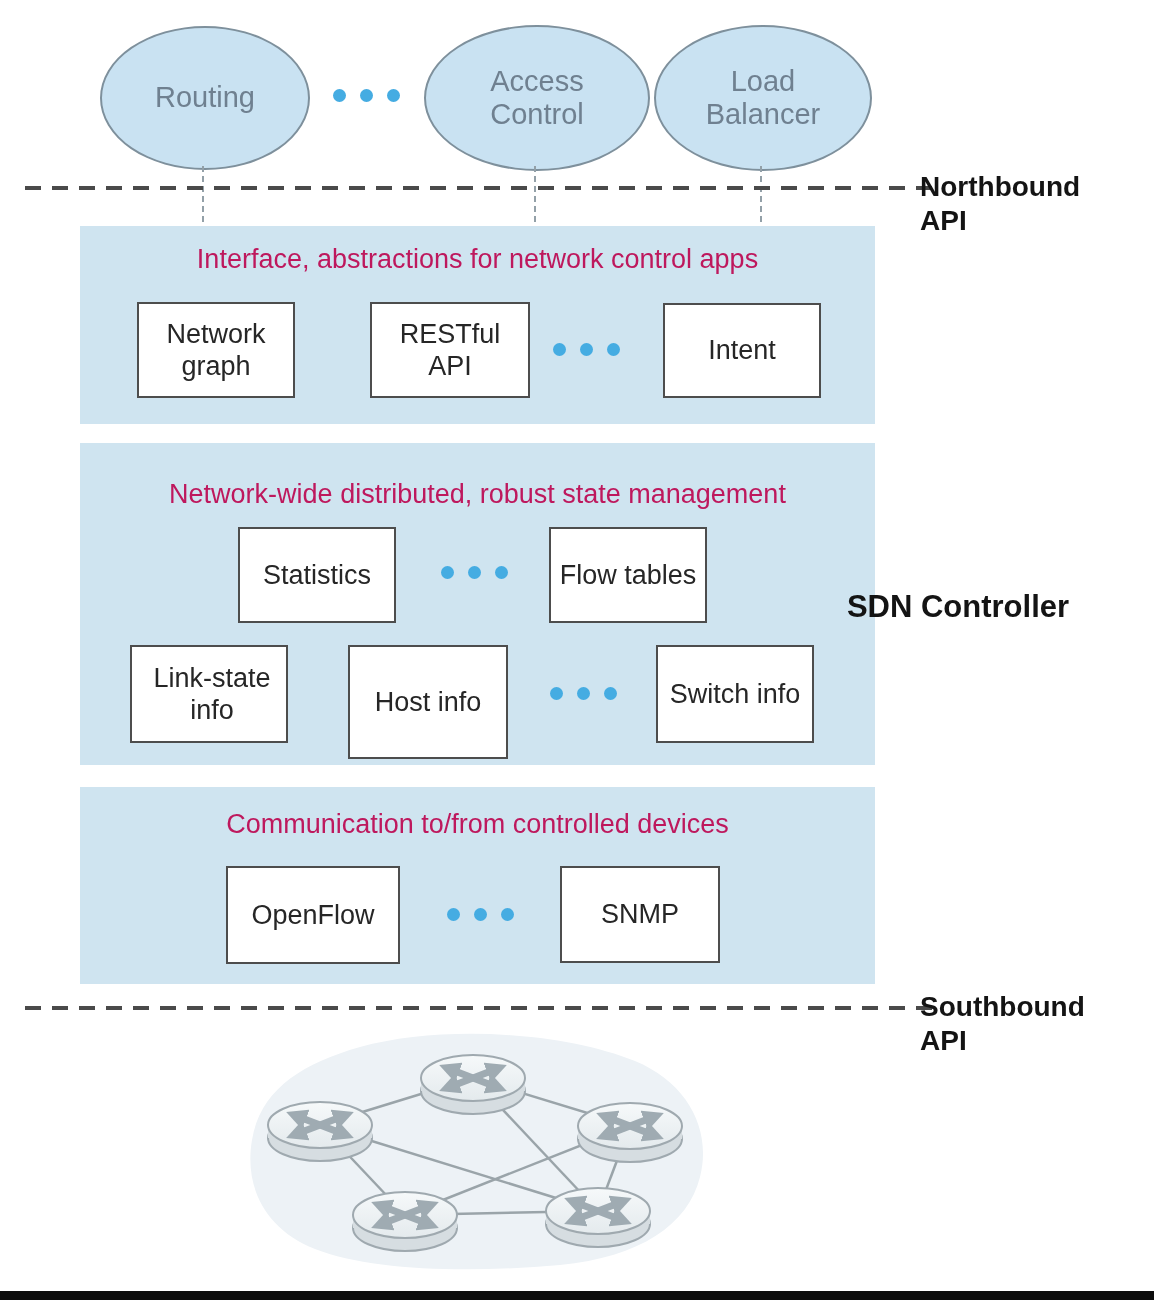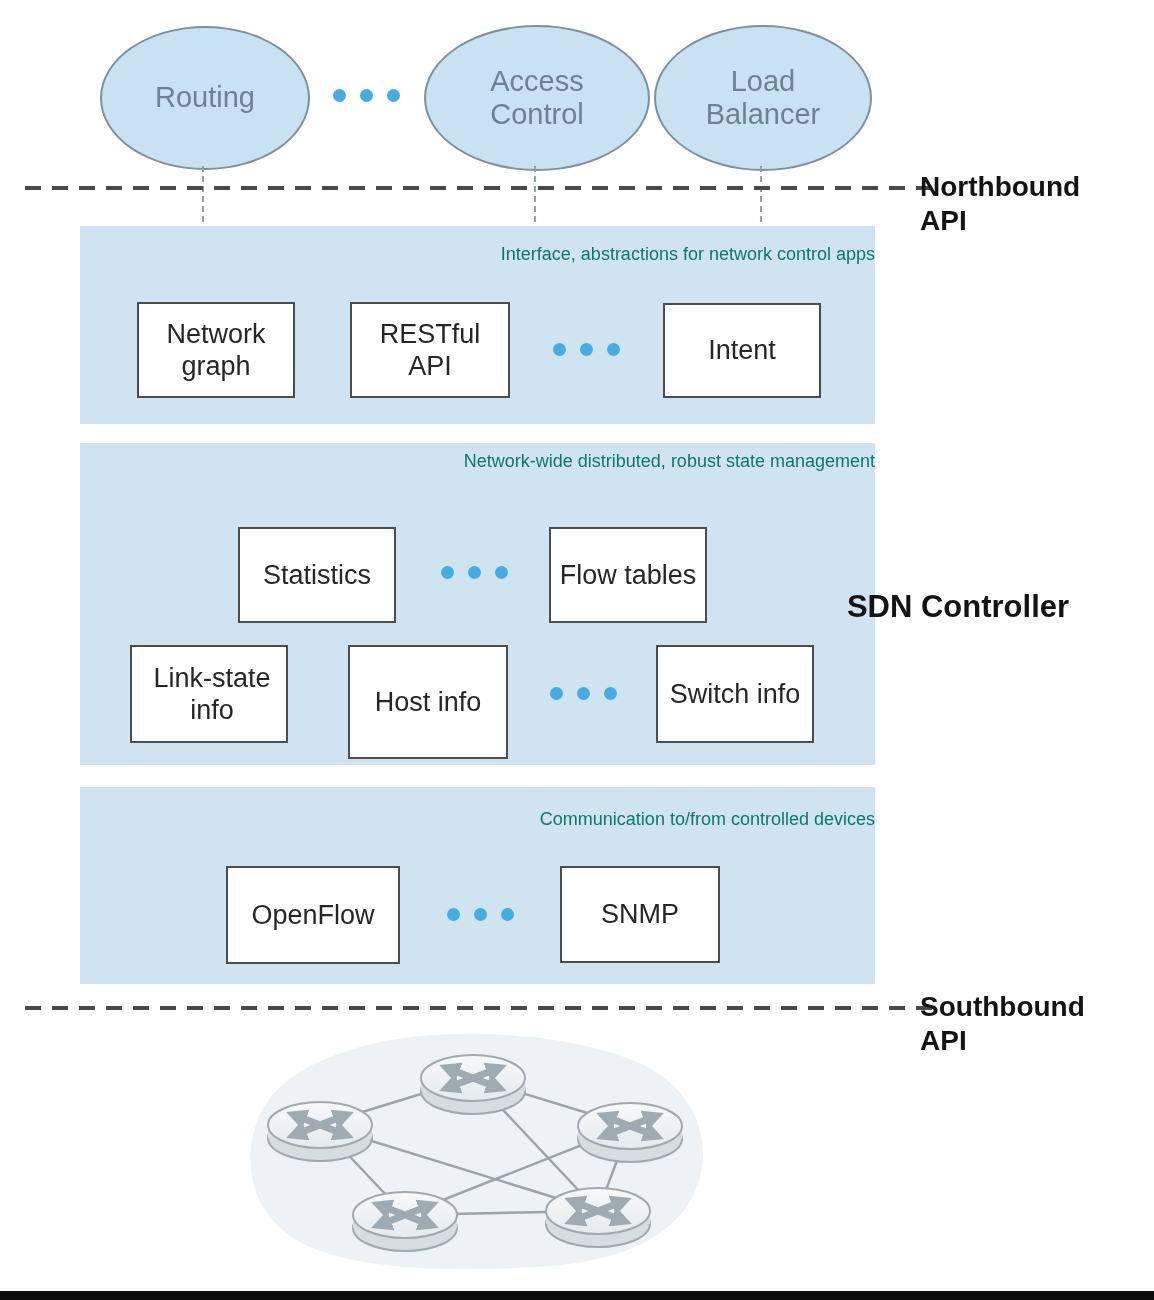--- a/index.html
+++ b/index.html
@@ -53,32 +53,32 @@
     position:absolute;left:808px;top:589px;width:300px;text-align:center;
     font-weight:bold;font-size:31px;color:#141414;
   }
 
   
   .panel{position:absolute;left:80px;width:795px;background:#cfe4f0;}
   #panel-interface{top:226px;height:198px;}
   #panel-state{top:443px;height:322px;}
   #panel-communication{top:787px;height:197px;}
   .panel-title{
-    text-align:right;font-size:18px;color:#0f766e;margin-top:18px;
-  }
-  #panel-state .panel-title{margin-top:8px;}
+    text-align:center;font-size:27px;color:#be185d;margin-top:18px;
+  }
+  #panel-state .panel-title{margin-top:36px;}
   #panel-communication .panel-title{margin-top:22px;}
 
   .wbox{
     position:absolute;background:#ffffff;border:2px solid #4d4d4d;
     display:flex;align-items:center;justify-content:center;text-align:center;
     font-size:27px;color:#262626;line-height:1.2;padding:0 6px;box-sizing:border-box;
   }
   #box-network-graph{left:137px;top:302px;width:158px;height:96px;}
-  #box-restful-api{left:350px;top:302px;width:160px;height:96px;text-align:center;}
+  #box-restful-api{left:370px;top:302px;width:160px;height:96px;text-align:center;}
   #box-intent{left:663px;top:303px;width:158px;height:95px;}
   #box-statistics{left:238px;top:527px;width:158px;height:96px;}
   #box-flow-tables{left:549px;top:527px;width:158px;height:96px;}
   #box-link-state{left:130px;top:645px;width:158px;height:98px;padding-left:12px;}
   #box-host-info{left:348px;top:645px;width:160px;height:114px;}
   #box-switch-info{left:656px;top:645px;width:158px;height:98px;}
   #box-openflow{left:226px;top:866px;width:174px;height:98px;}
   #box-snmp{left:560px;top:866px;width:160px;height:97px;}
 
   

